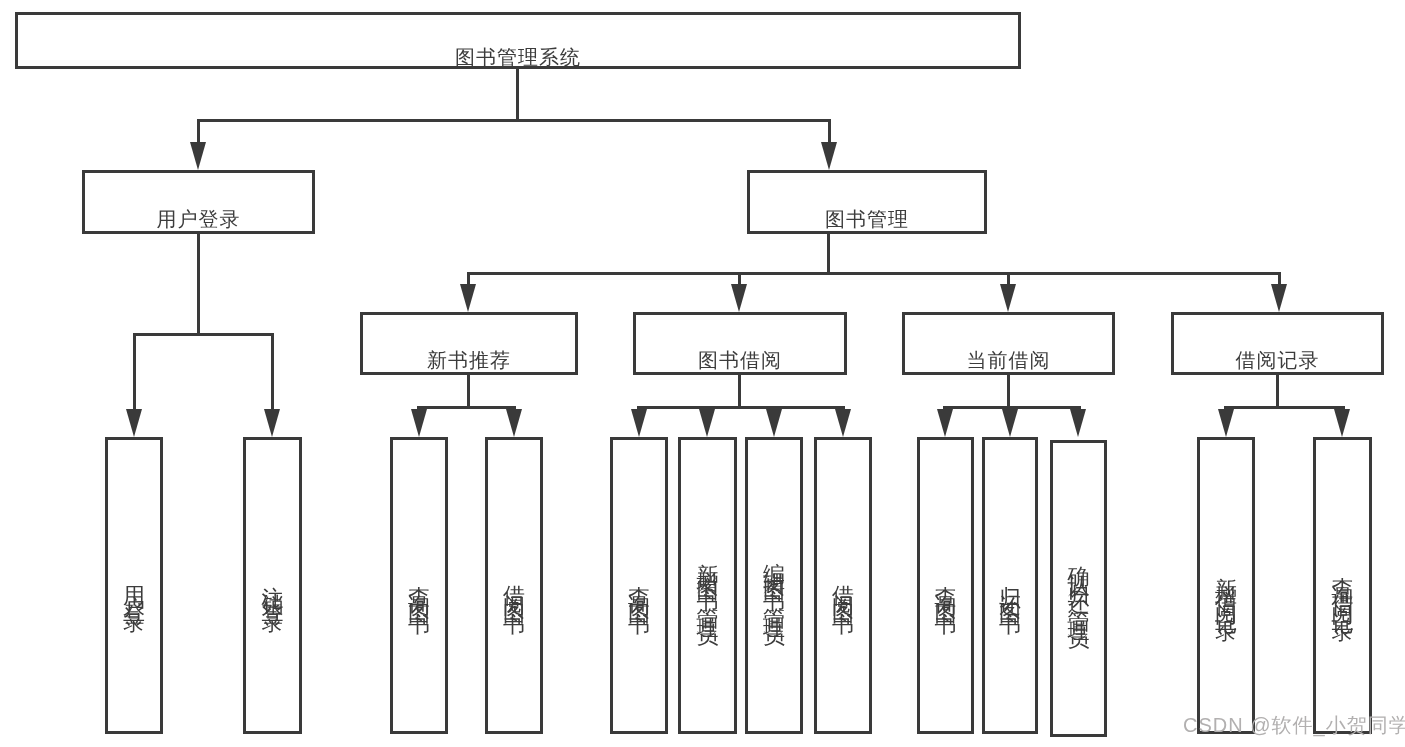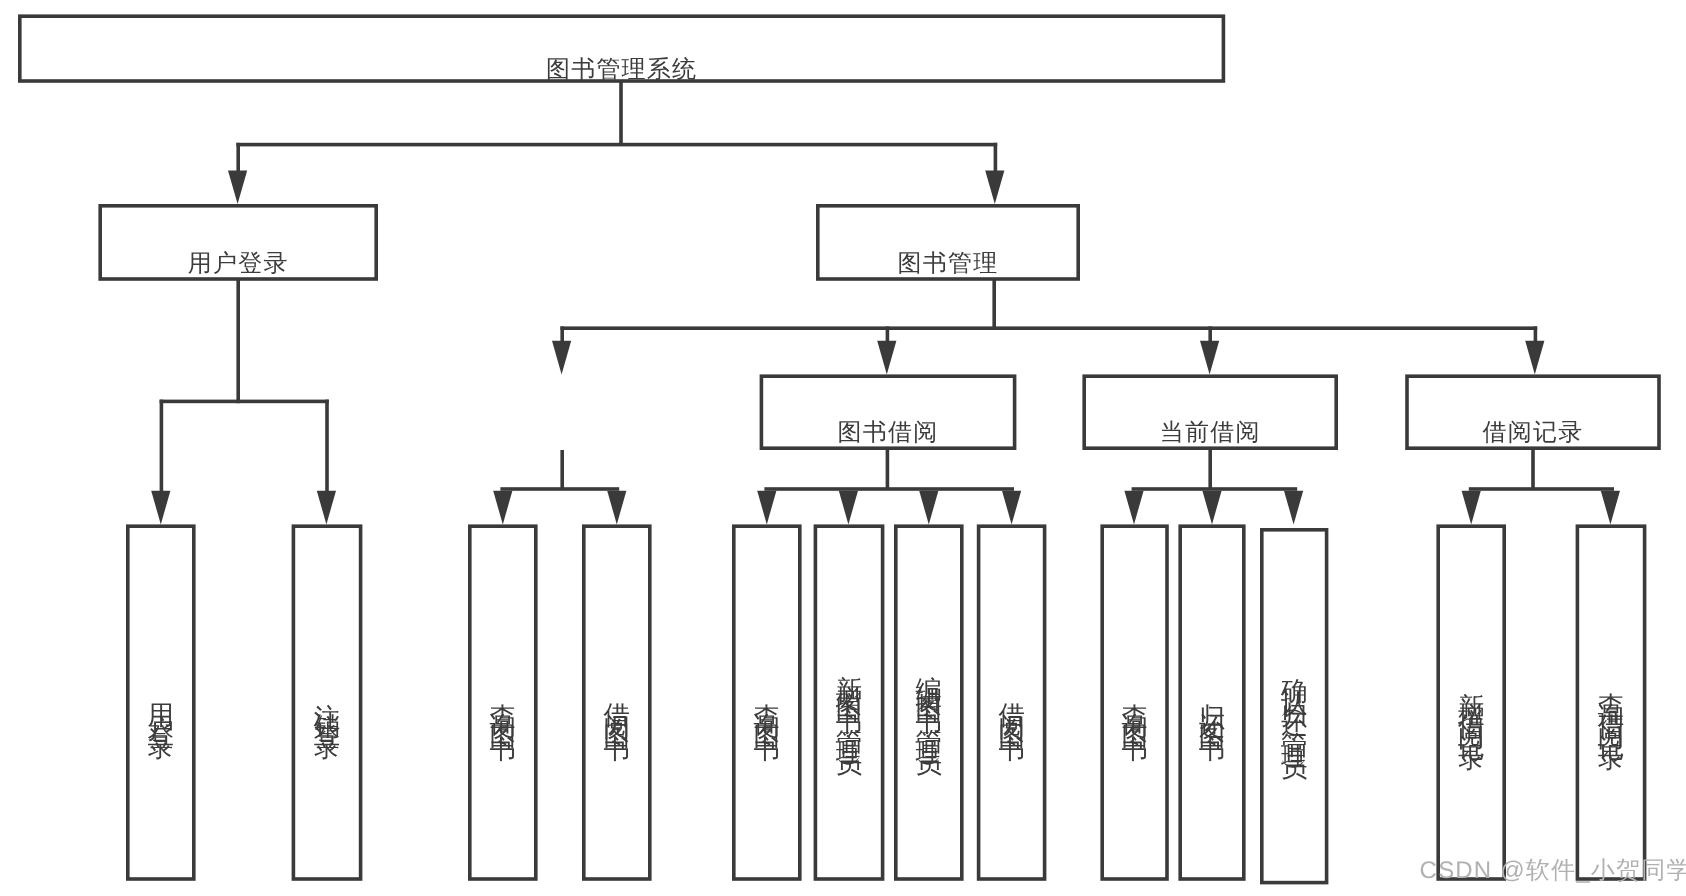--- a/index.html
+++ b/index.html
@@ -70,21 +70,21 @@
   <div class="line" style="left:516px; top:68px; width:3px; height:53px;"></div>
   <div class="line" style="left:197px; top:119px; width:634px; height:3px;"></div>
   <div class="line" style="left:197px; top:119px; width:3px; height:27px;"></div>
   <div class="line" style="left:828px; top:119px; width:3px; height:27px;"></div>
   <div class="arrow" style="left:190px; top:142px;"></div>
   <div class="arrow" style="left:821px; top:142px;"></div>
 
   <div class="box" style="left:82px; top:170px; width:233px; height:64px;">
     <span class="hlabel">用户登录</span>
   </div>
-  <div class="box" style="left:680px; top:170px; width:220px; height:64px;">
+  <div class="box" style="left:747px; top:170px; width:240px; height:64px;">
     <span class="hlabel">图书管理</span>
   </div>
 
   <div class="line" style="left:197px; top:233px; width:3px; height:103px;"></div>
   <div class="line" style="left:133px; top:333px; width:141px; height:3px;"></div>
   <div class="line" style="left:133px; top:333px; width:3px; height:80px;"></div>
   <div class="line" style="left:271px; top:333px; width:3px; height:80px;"></div>
   <div class="arrow" style="left:126px; top:409px;"></div>
   <div class="arrow" style="left:264px; top:409px;"></div>
 
@@ -92,20 +92,23 @@
   <div class="line" style="left:467px; top:272px; width:814px; height:3px;"></div>
   <div class="line" style="left:467px; top:272px; width:3px; height:16px;"></div>
   <div class="line" style="left:738px; top:272px; width:3px; height:16px;"></div>
   <div class="line" style="left:1007px; top:272px; width:3px; height:16px;"></div>
   <div class="line" style="left:1278px; top:272px; width:3px; height:16px;"></div>
   <div class="arrow" style="left:460px; top:284px;"></div>
   <div class="arrow" style="left:731px; top:284px;"></div>
   <div class="arrow" style="left:1000px; top:284px;"></div>
   <div class="arrow" style="left:1271px; top:284px;"></div>
 
+  <div class="box" style="left:360px; top:312px; width:218px; height:63px;">
+    <span class="hlabel">新书推荐</span>
+  </div>
   <div class="box" style="left:902px; top:312px; width:213px; height:63px;">
     <span class="hlabel">当前借阅</span>
   </div>
   <div class="box" style="left:633px; top:312px; width:214px; height:63px;">
     <span class="hlabel">图书借阅</span>
   </div>
   <div class="box" style="left:1171px; top:312px; width:213px; height:63px;">
     <span class="hlabel">借阅记录</span>
   </div>
 

